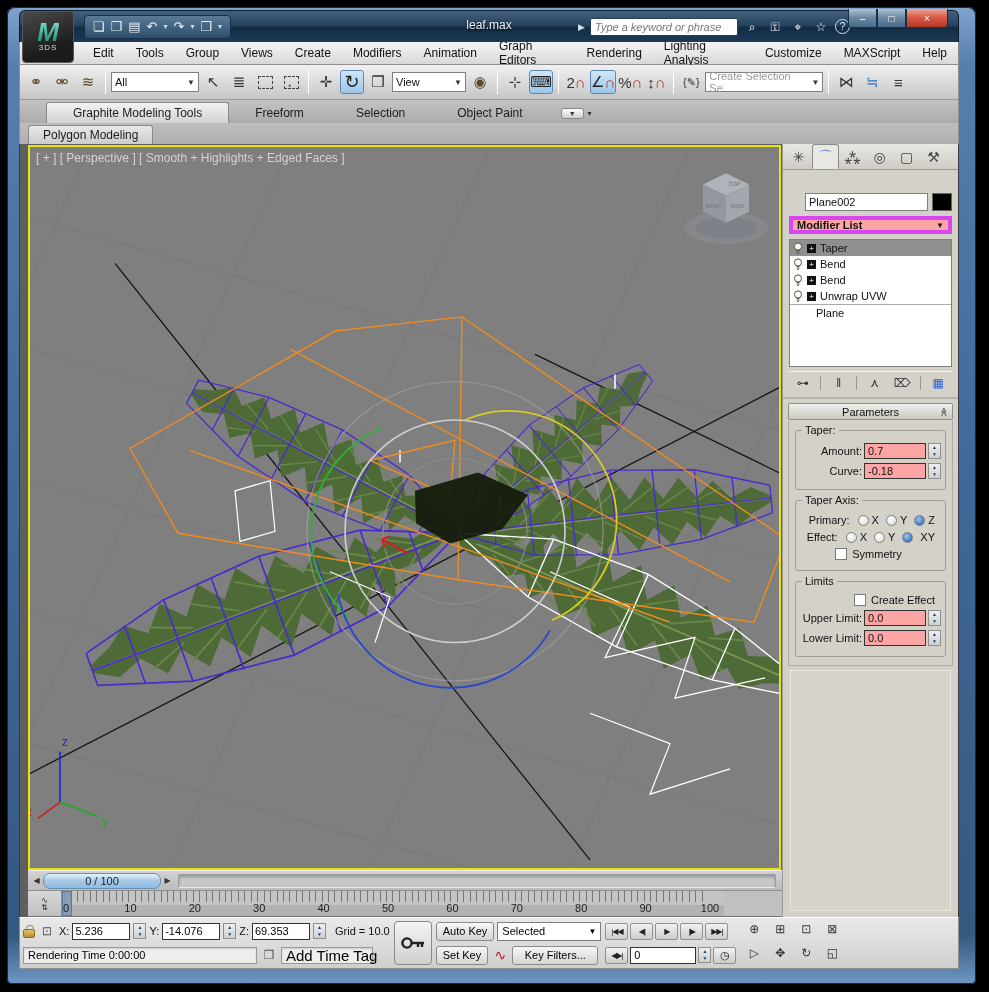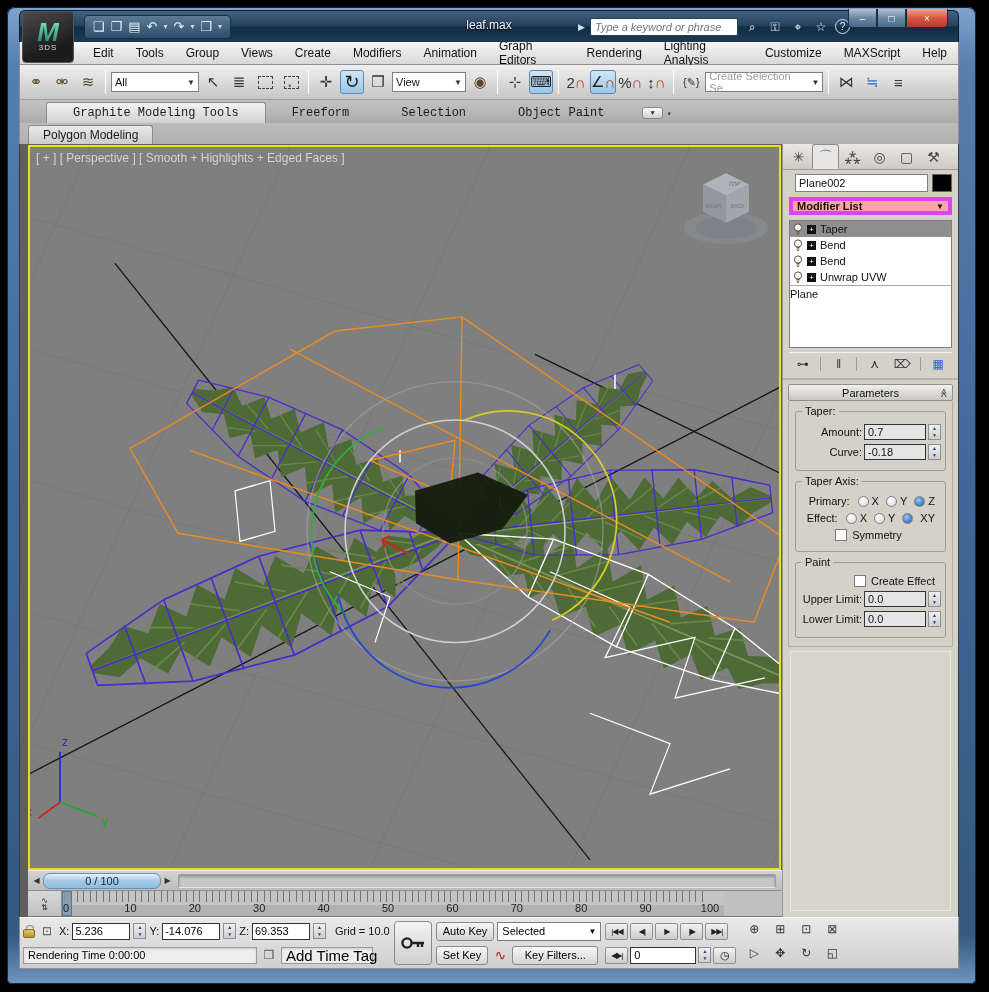--- a/index.html
+++ b/index.html
@@ -34,21 +34,21 @@
   .tb-sep{width:1px;height:24px;background:#9b9b9b;border-right:1px solid #fff;margin:0 3px;}
   .tb-btn{min-width:24px;height:24px;display:flex;align-items:center;justify-content:center;font-size:15px;color:#5a4a28;cursor:pointer;border-radius:3px;}
   .tb-btn.dark{color:#333;}
   .tb-btn.active{background:linear-gradient(180deg,#cfe6f8,#9cc6e8);border:1px solid #5b89b4;color:#222;}
   .tb-select{height:20px;background:#fff;border:1px solid #7f7f7f;display:flex;align-items:center;font-size:11px;color:#111;padding:0 3px;justify-content:space-between;cursor:pointer;}
   .tb-select .arr{font-size:8px;color:#333;margin-left:6px;}
   .dashedbox{width:15px;height:13px;border:1px dashed #444;}
   .dashedbox.cube::after{content:"▪";font-size:8px;color:#555;position:relative;left:4px;top:-3px;}
   .grayed{color:#999;}
   
-  .ribbontabs{height:23px;background:linear-gradient(180deg,#c3c3c3,#ababab);border-left:1px solid #8f8f8f;border-right:1px solid #8f8f8f;display:flex;align-items:flex-end;padding-left:26px;font-family:Liberation Mono, monospace;}
+  .ribbontabs{height:23px;background:linear-gradient(180deg,#c3c3c3,#ababab);border-left:1px solid #8f8f8f;border-right:1px solid #8f8f8f;display:flex;align-items:flex-end;padding-left:26px;}
   .rtab{font-size:12px;color:#1c1c1c;padding:3px 26px;cursor:pointer;}
   .rtab.checked{background:linear-gradient(180deg,#f2f2f2,#d2d2d2);border:1px solid #8a8a8a;border-bottom:none;border-radius:3px 3px 0 0;}
   .rtab-more{margin-left:12px;display:flex;align-items:center;gap:4px;padding-bottom:4px;cursor:pointer;}
   .rtab-more .pill{background:linear-gradient(180deg,#fdfdfd,#cfcfcf);border:1px solid #888;border-radius:3px;font-size:7px;padding:1px 7px;color:#333;}
   .rtab-more .dd{font-size:8px;color:#333;}
   .ribbonsub{height:21px;background:linear-gradient(180deg,#bdbdbd,#afafaf);border-left:1px solid #8f8f8f;border-right:1px solid #8f8f8f;display:flex;align-items:flex-end;padding-left:8px;}
   .subtab{font-size:12px;color:#1c1c1c;padding:2px 14px;background:linear-gradient(180deg,#e9e9e9,#cccccc);border:1px solid #8a8a8a;border-bottom:none;border-radius:3px 3px 0 0;cursor:pointer;}
   
   .content{flex:1;display:flex;background:#5f5f5f;border-left:1px solid #3a3a3a;border-right:1px solid #3a3a3a;min-height:0;}
   .leftcol{flex:1;display:flex;flex-direction:column;min-width:0;}
@@ -65,42 +65,42 @@
   .ruler{position:relative;width:662px;background:linear-gradient(180deg,#c4c4c4 0%,#c4c4c4 55%,#b2b2b2 55%,#b2b2b2 100%);cursor:pointer;}
   .ruler::before{content:"";position:absolute;left:2px;top:0;height:11px;width:644px;background:repeating-linear-gradient(90deg,#757575 0 1px,transparent 1px 6.44px);}
   .tick{position:absolute;top:11px;left:calc(var(--i) * 64.4px + 4px);transform:translateX(-50%);font-size:11px;color:#222;}
   .frame-marker{position:absolute;left:0px;top:0;width:10px;height:100%;background:rgba(125,152,179,.85);border:1px solid #5c7astro9e;border:1px solid #5c799e;cursor:grab;}
   .tb-after{flex:1;background:#c0c0c0;}
   
   .panel{width:176px;background:#d4d1c9;border-left:1px solid #9a9a9a;display:flex;flex-direction:column;font-size:11px;color:#111;}
   .ptabs{display:flex;height:26px;background:linear-gradient(180deg,#e9e7e2,#cfccc4);border-bottom:1px solid #9a9a9a;padding-left:2px;}
   .ptab{width:27px;display:flex;align-items:center;justify-content:center;font-size:14px;color:#444;cursor:pointer;border:1px solid transparent;}
   .ptab.checked{background:#e9e7e2;border:1px solid #8a8a8a;border-bottom-color:#e9e7e2;border-radius:3px 3px 0 0;color:#2a5fd0;}
-  .prow{display:flex;align-items:center;gap:4px;padding:4px 6px 2px 12px;}
+  .prow{display:flex;align-items:center;gap:4px;padding:4px 6px 2px 22px;margin-top:19px;}
   .pname{flex:1;height:18px;background:#fff;border:1px solid #7f7f7f;font-size:11px;padding:0 3px;display:flex;align-items:center;}
   .pswatch{width:20px;height:18px;background:#000;border:1px solid #666;cursor:pointer;}
   .pdrop{margin:3px 6px;height:18px;background:#fca5a5;border:4px solid #d946ef;display:flex;align-items:center;justify-content:space-between;padding:0 4px;cursor:pointer;font-weight:bold;}
   .pdrop .arr{font-size:8px;}
   .stack{margin:2px 6px;height:128px;background:#fff;border:1px solid #7f7f7f;overflow:hidden;}
   .stack-row{height:16px;display:flex;align-items:center;gap:4px;padding:0 3px;cursor:pointer;}
   .stack-row.checked{background:#8f8f8f;}
   .plusbox{width:9px;height:9px;background:#111;color:#fff;font-size:8px;line-height:9px;text-align:center;flex:none;}
-  .stack-base{height:16px;display:flex;align-items:center;border-top:1px solid #aaa;cursor:pointer;}
+  .stack-base{height:16px;display:flex;align-items:center;padding-left:26px;border-top:1px solid #aaa;cursor:pointer;}
   .stackbar{display:flex;align-items:center;justify-content:space-around;height:22px;margin:2px 6px;border-top:1px solid #f2f2f2;}
   .sb-btn{font-size:12px;color:#333;cursor:pointer;width:20px;text-align:center;}
   .sb-sep{width:1px;height:14px;background:#999;}
   .rollout-wrap{flex:1;border-top:2px solid #b6b3ab;margin-top:2px;padding:4px 5px;overflow:hidden;display:flex;flex-direction:column;}
   .rollout-h{height:17px;background:linear-gradient(180deg,#f0efec,#cbc8c0);border:1px solid #8f8f8f;border-radius:2px;display:flex;align-items:center;justify-content:center;position:relative;font-size:11px;cursor:pointer;}
   .rollout-h .chev{position:absolute;right:4px;font-size:9px;transform:rotate(90deg);color:#444;}
   .rollout-b{border:1px solid #b0ada5;border-top:none;padding:6px 4px 4px 4px;background:#d4d1c9;}
   .group{border:1px solid #a09d95;border-radius:3px;margin:4px 2px 10px 2px;padding:8px 4px 6px 6px;position:relative;}
   .group-label{position:absolute;top:-7px;left:6px;background:#d4d1c9;padding:0 3px;font-size:11px;}
   .field-row{display:flex;align-items:center;justify-content:flex-end;margin:4px 0;gap:2px;}
   .field-row label{font-size:11px;}
-  .numfield{width:62px;height:16px;background:#e5e5e5;border:1px solid #333;font-size:11px;padding:0 3px;display:flex;align-items:center;}
+  .numfield{width:62px;height:16px;background:#fca5a5;border:1px solid #333;font-size:11px;padding:0 3px;display:flex;align-items:center;}
   .spin{width:13px;height:16px;display:flex;flex-direction:column;border:1px solid #8f8f8f;background:linear-gradient(180deg,#efefef,#cfcfcf);cursor:pointer;}
   .spin span{flex:1;font-size:5px;line-height:7px;text-align:center;color:#16427f;}
   .radio-row{display:flex;align-items:center;gap:6px;margin:5px 0;justify-content:flex-end;padding-right:4px;}
   .radio{width:11px;height:11px;border-radius:50%;border:1px solid #7f7f7f;background:radial-gradient(circle at 35% 30%,#fff,#d5d5d5);position:relative;cursor:pointer;flex:none;}
   .radio.checked{background:radial-gradient(circle at 40% 35%,#9cc2f0,#1c57b8);}
   .rlabel{font-size:11px;margin-right:2px;}
   .checkbox{width:12px;height:12px;background:#fff;border:1px solid #7a7a7a;cursor:pointer;flex:none;}
   .check-row{display:flex;align-items:center;gap:5px;justify-content:flex-end;margin:4px 4px 4px 0;}
   .panel-empty{flex:1;border:1px solid #e9e7e2;margin:4px 2px 2px 2px;background:#d7d4cc;}
   
@@ -526,21 +526,21 @@
                   </span>
                 </span>
             </div>
             <div class="check-row" style="justify-content:center;">
               <span class="checkbox"></span>
               <span class="rlabel">Symmetry</span>
             </div>
           </div>
 
           <div class="group" style="margin-bottom:4px;">
-            <span class="group-label">Paint</span>
+            <span class="group-label">Limits</span>
             <div class="check-row">
               <span class="checkbox"></span>
               <span class="rlabel">Create Effect</span>
             </div>
             <div class="field-row">
               <label>Upper Limit:</label>
               <div class="numfield">0.0</div>
               <div class="spin">
                   <span>▲</span>
                   <span>▼</span>

